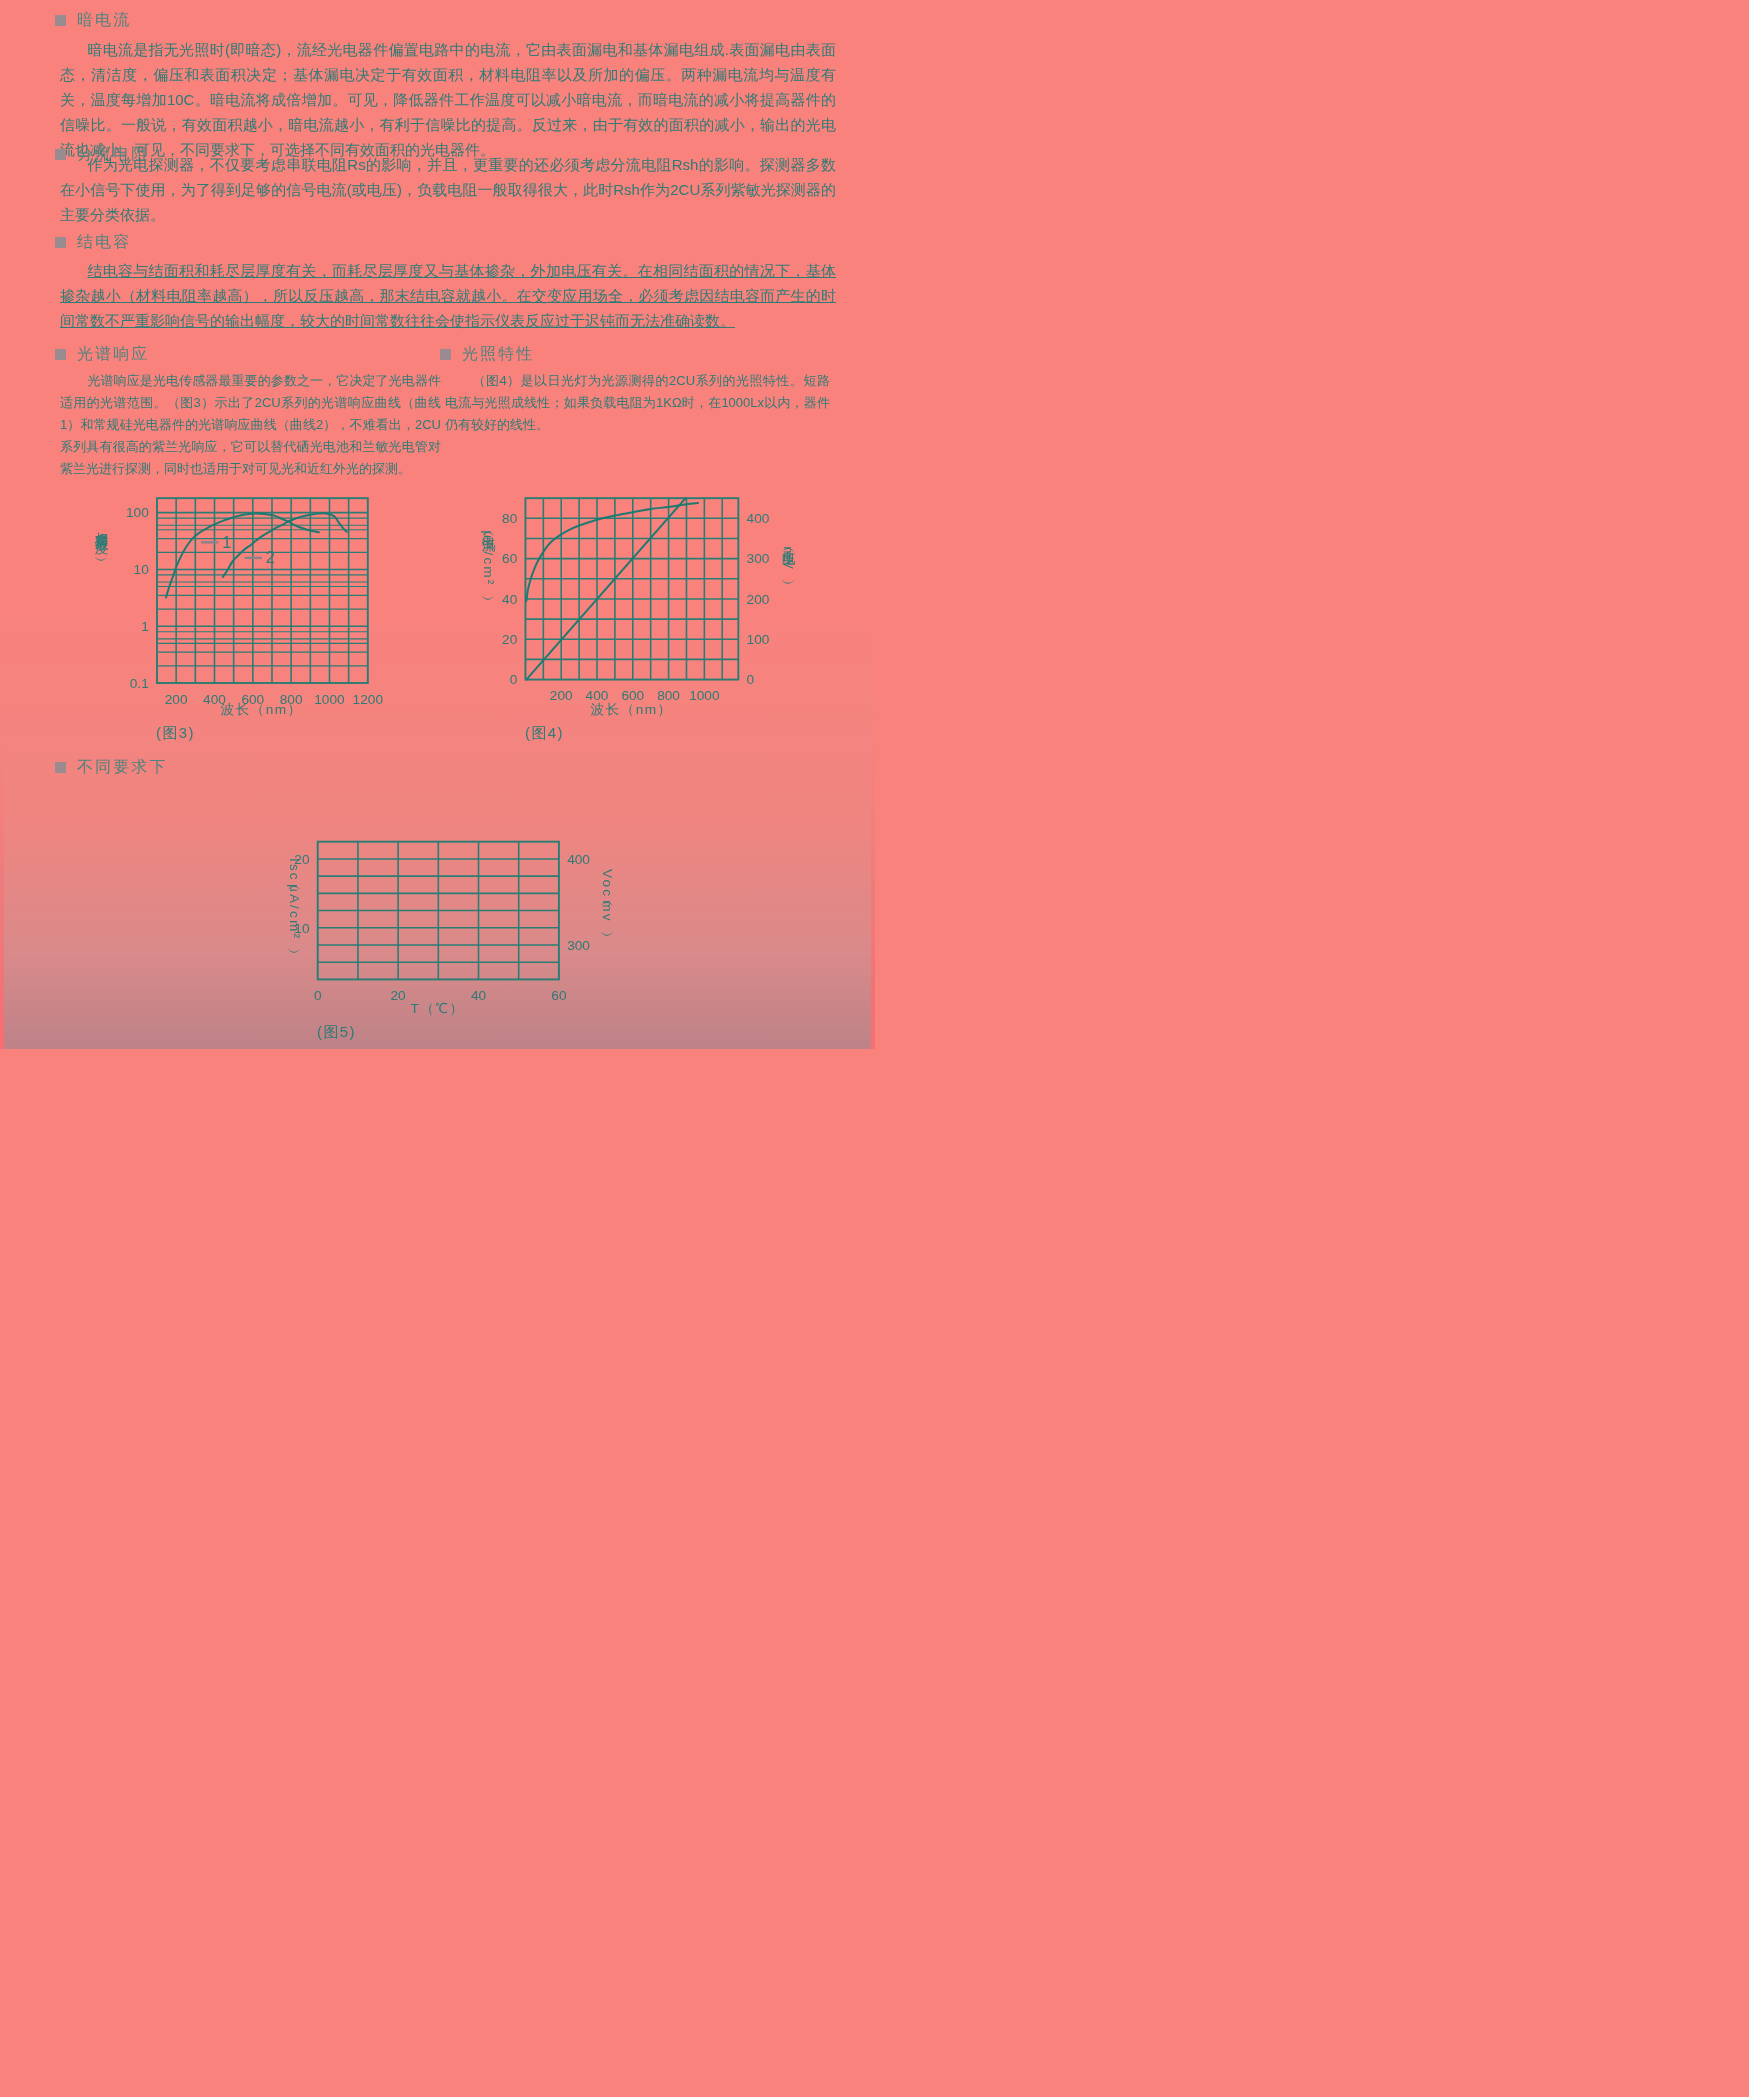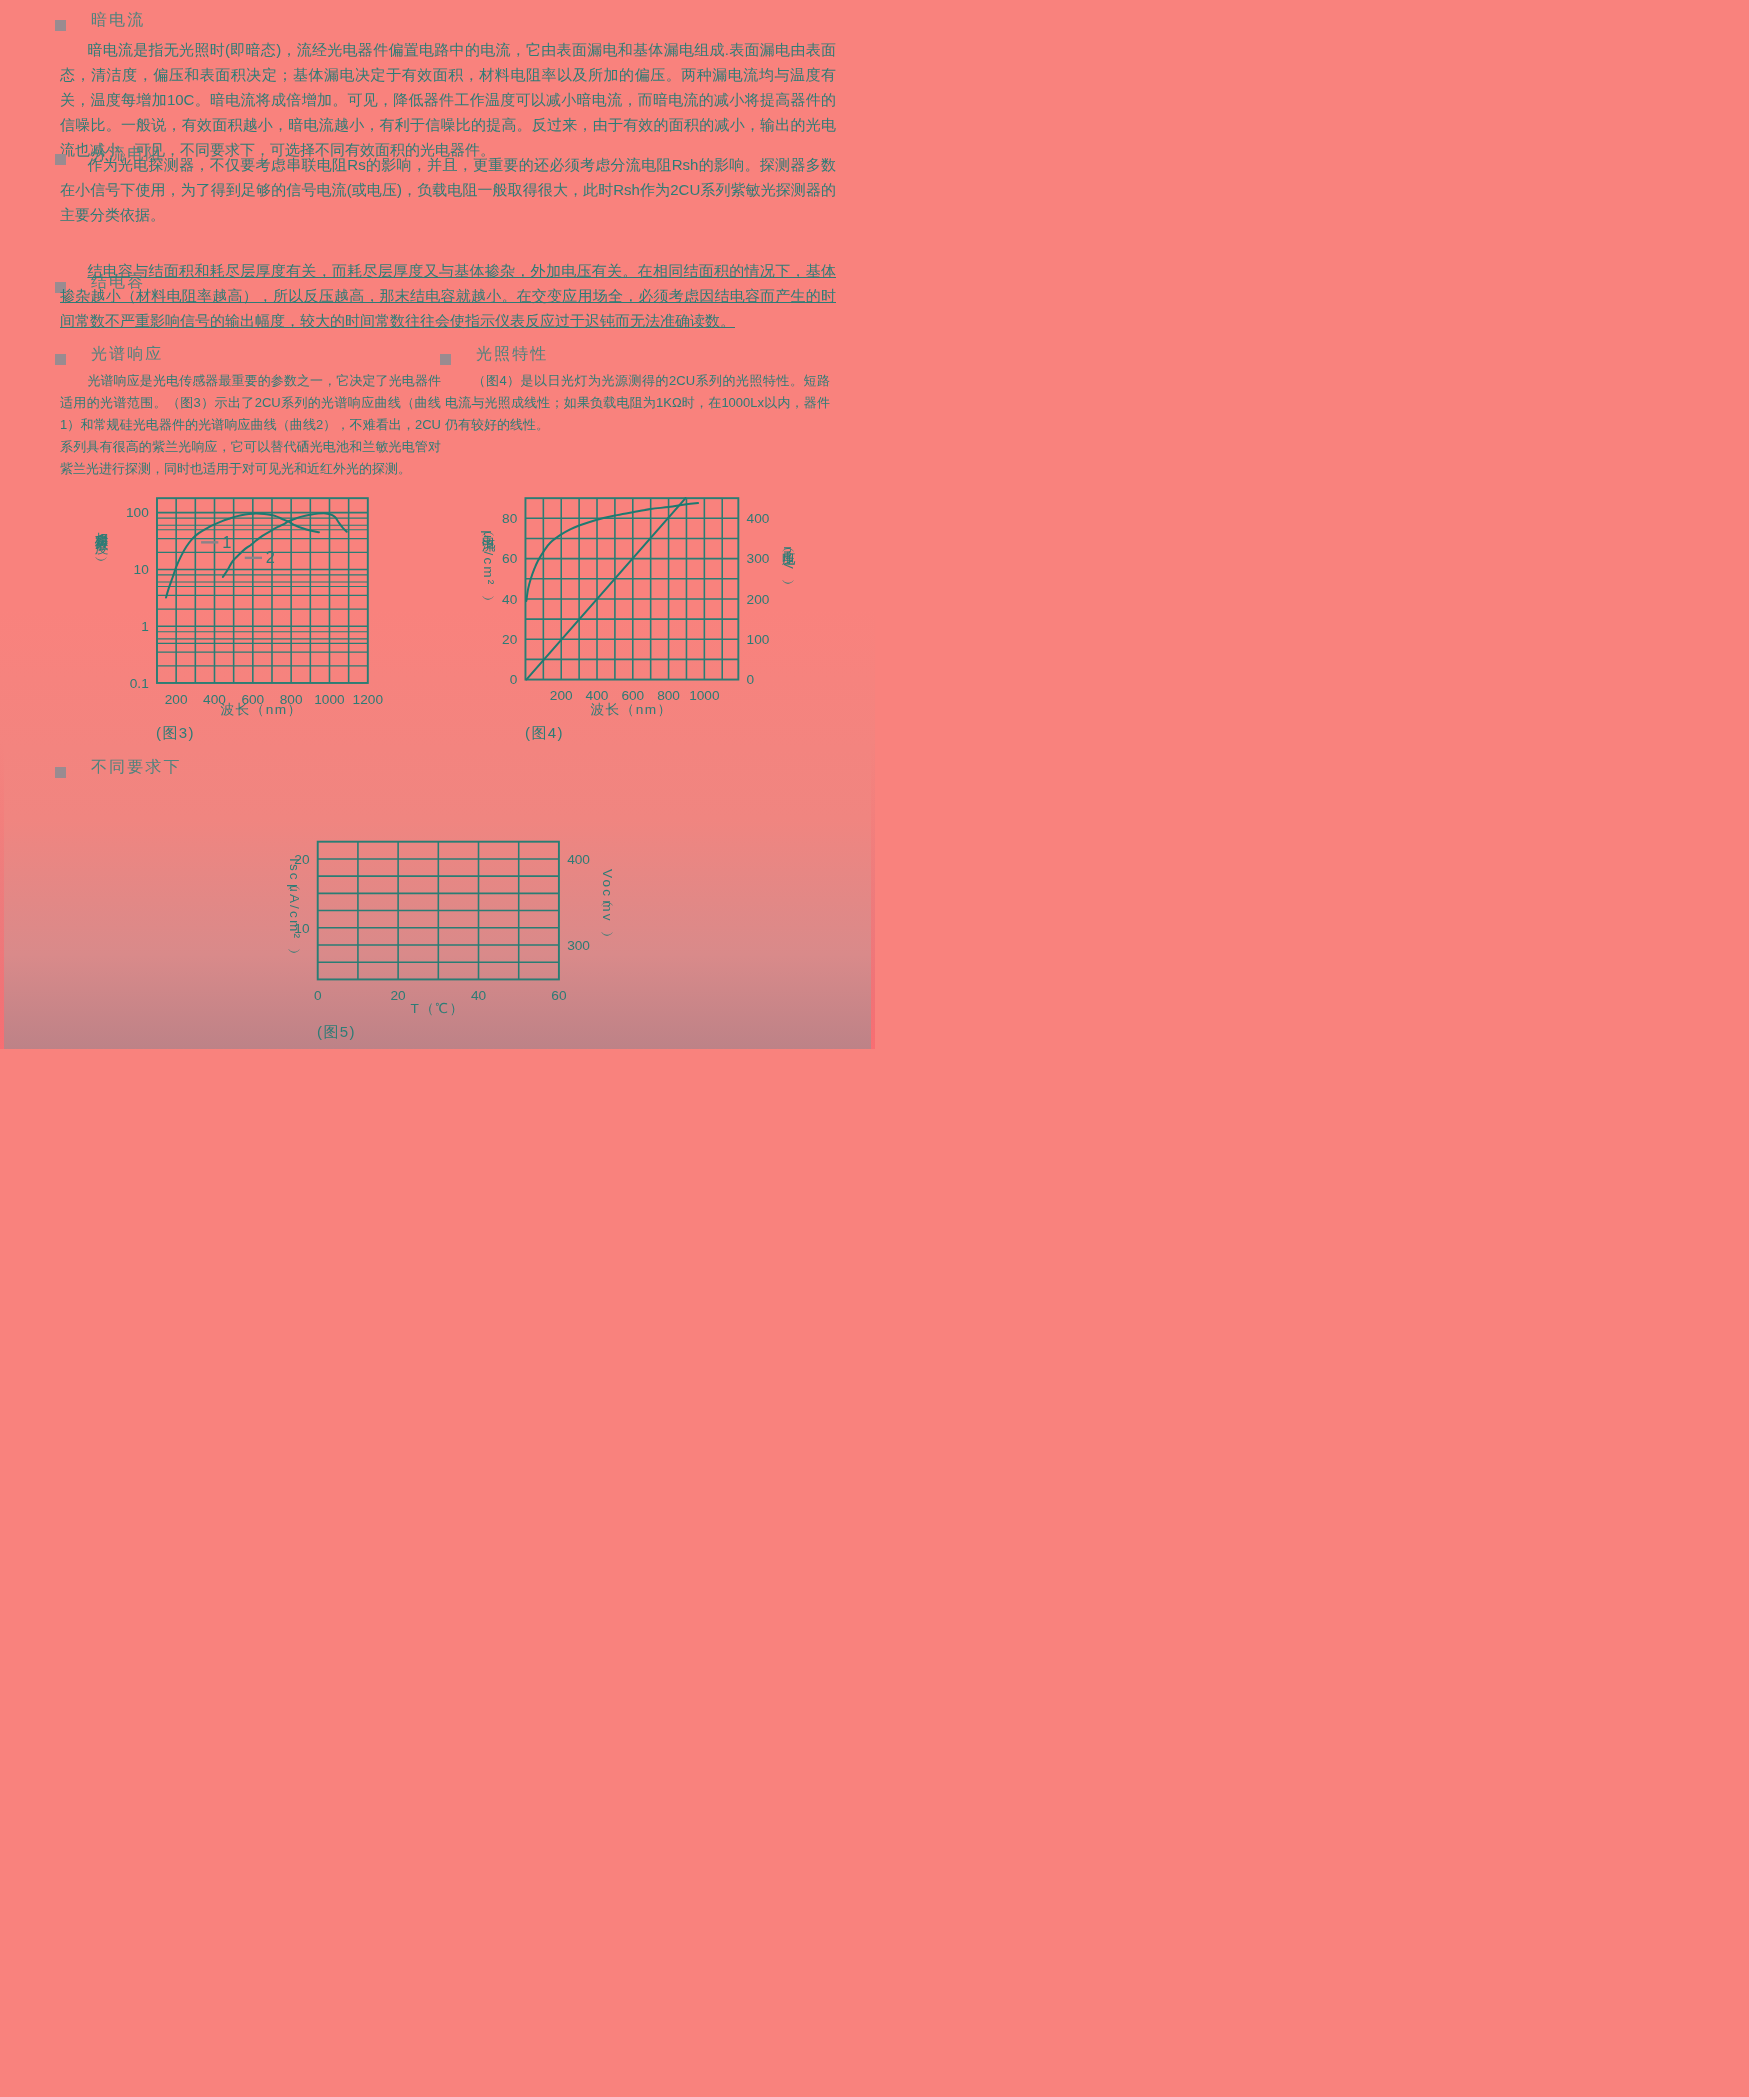--- a/index.html
+++ b/index.html
@@ -1,21 +1,21 @@
 <!DOCTYPE html>
 <html style="font-size:11px"><head>
 <meta charset="utf-8">
 <style>
   html,body{margin:0;padding:0;background:#f9827d;}
   .page{
     position:relative;width:875px;height:1049px;overflow:hidden;
     background:linear-gradient(180deg,#f9827d 0%,#f9827d 58%,#f08580 78%,#d98a8a 91%,#bd8287 100%);
     font-family:"Liberation Sans",sans-serif;color:#2d7c76;
   }
-  .sec-head{position:absolute;left:55px;display:flex;align-items:flex-end;gap:25px;font-family:Liberation Mono, monospace;}
+  .sec-head{position:absolute;left:55px;display:flex;align-items:center;gap:11px;font-family:Liberation Mono, monospace;}
   .bullet{width:11px;height:11px;background:#9a8b90;flex:0 0 auto;}
   .sec-title{font-size:16px;color:#4f837e;letter-spacing:2.1px;white-space:nowrap;}
   .body{position:absolute;left:60px;width:776px;margin:0;font-size:15px;line-height:25px;
         text-align:justify;text-indent:27.4px;color:#2d7c76;}
   .colbody{position:absolute;margin:0;font-size:13px;line-height:22px;text-align:justify;
         text-indent:27.4px;color:#2d7c76;}
   .chart{position:absolute;}
   .chart svg{display:block;}
   .vlab{position:absolute;writing-mode:vertical-rl;text-orientation:mixed;font-size:13.7px;
         color:#2d7c76;letter-spacing:2.1px;}
@@ -36,21 +36,21 @@
     <span class="sec-title">暗电流</span>
   </div>
   <p class="body" style="top:37px;">暗电流是指无光照时(即暗态)，流经光电器件偏置电路中的电流，它由表面漏电和基体漏电组成.表面漏电由表面态，清洁度，偏压和表面积决定；基体漏电决定于有效面积，材料电阻率以及所加的偏压。两种漏电流均与温度有关，温度每增加10C。暗电流将成倍增加。可见，降低器件工作温度可以减小暗电流，而暗电流的减小将提高器件的信噪比。一般说，有效面积越小，暗电流越小，有利于信噪比的提高。反过来，由于有效的面积的减小，输出的光电流也减小。可见，不同要求下，可选择不同有效面积的光电器件。</p>
 
   <div class="sec-head" style="top:144px;">
     <span class="bullet"></span>
     <span class="sec-title">分流电阻</span>
   </div>
   <p class="body" style="top:152px;">作为光电探测器，不仅要考虑串联电阻Rs的影响，并且，更重要的还必须考虑分流电阻Rsh的影响。探测器多数在小信号下使用，为了得到足够的信号电流(或电压)，负载电阻一般取得很大，此时Rsh作为2CU系列紫敏光探测器的主要分类依据。</p>
 
-  <div class="sec-head" style="top:232px;margin-top:40px;">
+  <div class="sec-head" style="top:232px;">
     <span class="bullet"></span>
     <span class="sec-title">结电容</span>
   </div>
   <p class="body" style="top:258px;text-decoration:underline;">结电容与结面积和耗尽层厚度有关，而耗尽层厚度又与基体掺杂，外加电压有关。在相同结面积的情况下，基体掺杂越小（材料电阻率越高），所以反压越高，那末结电容就越小。在交变应用场全，必须考虑因结电容而产生的时间常数不严重影响信号的输出幅度，较大的时间常数往往会使指示仪表反应过于迟钝而无法准确读数。</p>
 
   <div class="sec-head" style="top:344px;">
     <span class="bullet"></span>
     <span class="sec-title">光谱响应</span>
   </div>
   <p class="colbody" style="top:370px;left:60px;width:381px;">光谱响应是光电传感器最重要的参数之一，它决定了光电器件适用的光谱范围。（图3）示出了2CU系列的光谱响应曲线（曲线1）和常规硅光电器件的光谱响应曲线（曲线2），不难看出，2CU系列具有很高的紫兰光响应，它可以替代硒光电池和兰敏光电管对紫兰光进行探测，同时也适用于对可见光和近红外光的探测。</p>

